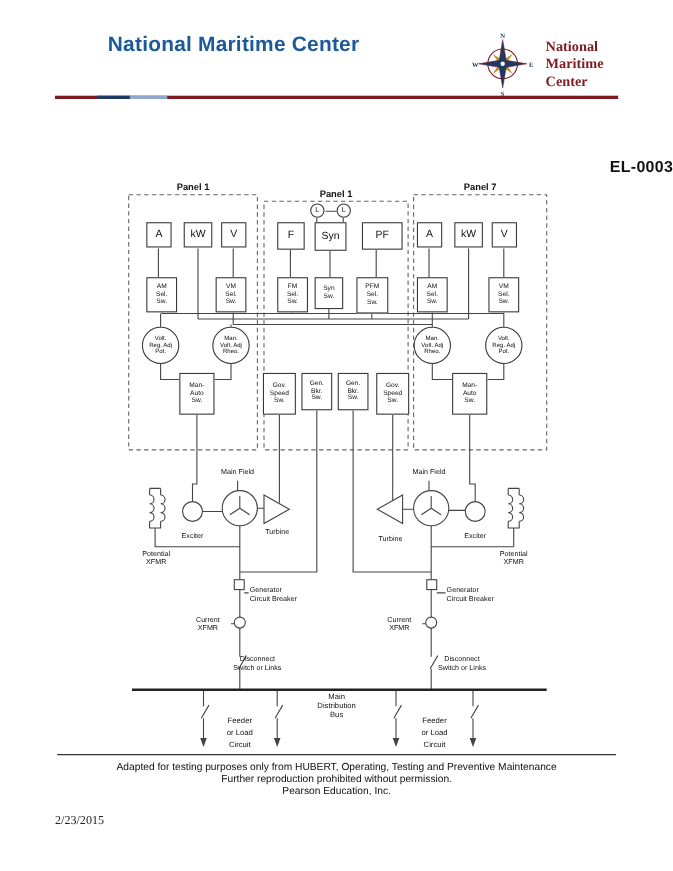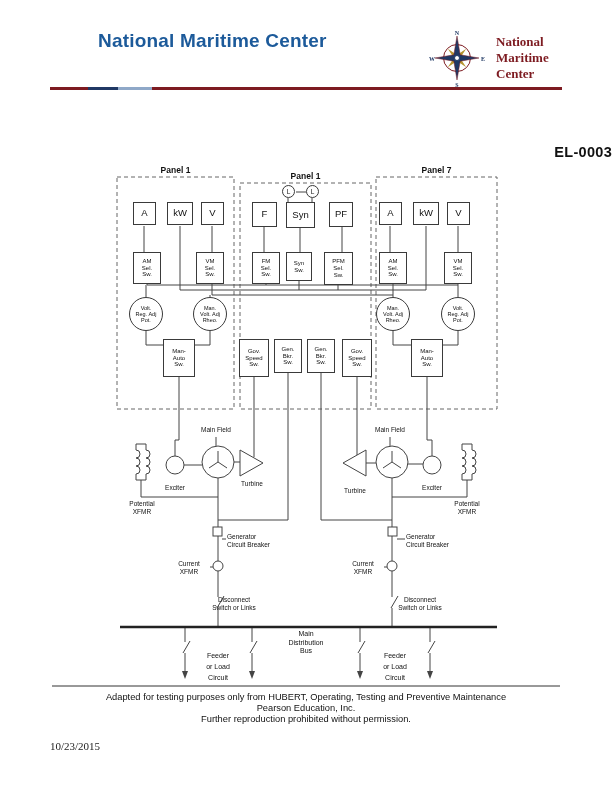--- a/index.html
+++ b/index.html
@@ -152,21 +152,21 @@
 
   <div class="dbox lamp" style="left:282px;top:185px;width:13px;height:13px">L</div>
   <div class="dbox lamp" style="left:306px;top:185px;width:13px;height:13px">L</div>
 
   <div class="dbox meterbox" style="left:133px;top:202px;width:23px;height:23px">A</div>
   <div class="dbox meterbox" style="left:167px;top:202px;width:26px;height:23px">kW</div>
   <div class="dbox meterbox" style="left:201px;top:202px;width:23px;height:23px">V</div>
 
   <div class="dbox meterbox" style="left:252px;top:202px;width:25px;height:25px">F</div>
   <div class="dbox meterbox" style="left:286px;top:202px;width:29px;height:26px">Syn</div>
-  <div class="dbox meterbox" style="left:329px;top:202px;width:24px;height:25px">PF</div>
+  <div class="dbox meterbox" style="left:329px;top:202px;width:37px;height:25px">PF</div>
 
   <div class="dbox meterbox" style="left:379px;top:202px;width:23px;height:23px">A</div>
   <div class="dbox meterbox" style="left:413px;top:202px;width:26px;height:23px">kW</div>
   <div class="dbox meterbox" style="left:447px;top:202px;width:23px;height:23px">V</div>
 
   <div class="dbox" style="left:133px;top:252px;width:28px;height:32px">AM
 Sel.
 Sw.</div>
   <div class="dbox" style="left:196px;top:252px;width:28px;height:32px">VM
 Sel.
@@ -245,18 +245,18 @@
 Bus</div>
   <div class="dlabel" style="left:196px;top:650px;width:44px;font-size:7px;line-height:11px">Feeder
 or Load
 Circuit</div>
   <div class="dlabel" style="left:373px;top:650px;width:44px;font-size:7px;line-height:11px">Feeder
 or Load
 Circuit</div>
 
   <div class="footer">
     <div>Adapted for testing purposes only from HUBERT, Operating, Testing and Preventive Maintenance</div>
+    <div>Further reproduction prohibited without permission.</div>
     <div>Pearson Education, Inc.</div>
-    <div>Further reproduction prohibited without permission.</div>
   </div>
-  <div class="date">10/23/2015</div>
+  <div class="date">2/23/2015</div>
 
 </div>
 
 </body></html>

